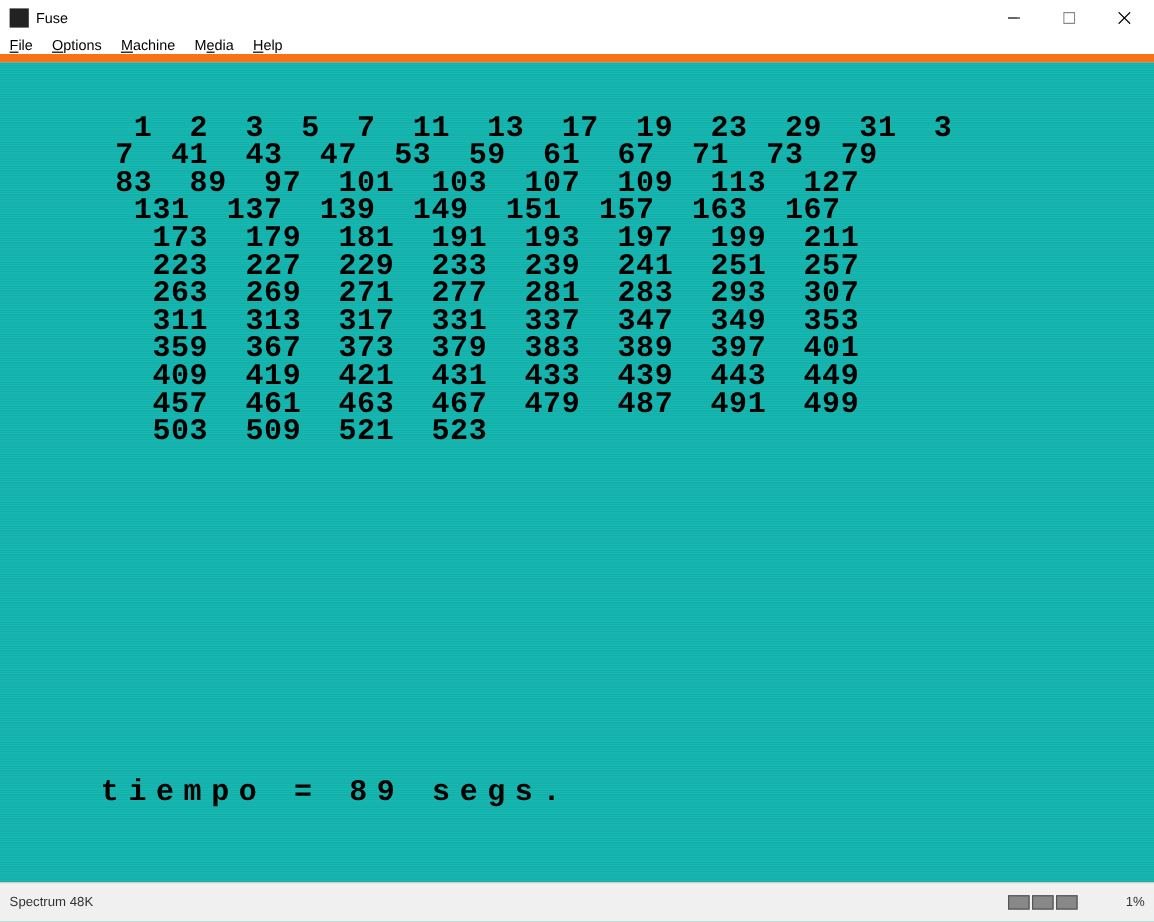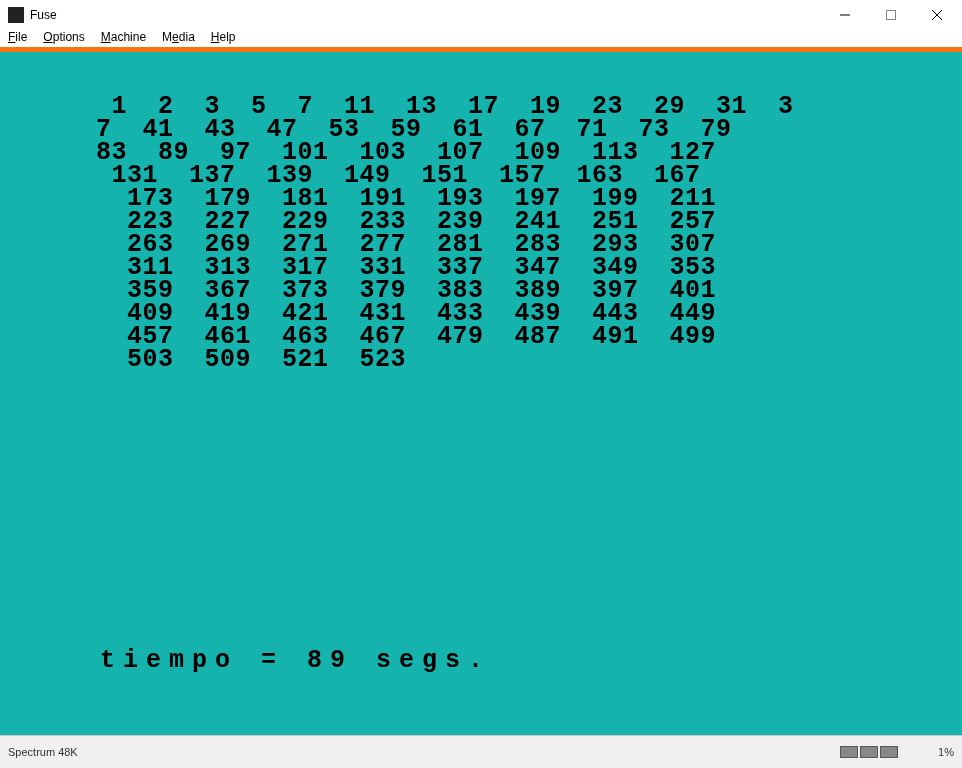--- a/index.html
+++ b/index.html
@@ -38,24 +38,24 @@
       align-items: center;
       justify-content: center;
       font-size: 14px;
       color: #000;
       font-family: "Segoe UI Symbol", sans-serif;
     }
     .menubar {
       height: 22px;
       background: #ffffff;
       display: flex;
-      align-items: flex-start;
+      align-items: flex-end;
       padding: 0 8px;
       gap: 16px;
-      border-bottom: 5px solid #f97316;
+      border-bottom: 7px solid #f97316;
     }
     .menubar-item {
       font-size: 12px;
       color: #000;
       cursor: default;
     }
     .menubar-item .ul {
       text-decoration: underline;
     }
     .emu-screen {
@@ -77,21 +77,21 @@
       font-size: 25px;
       line-height: 23px;
       letter-spacing: 0.5px;
       color: #000;
       white-space: pre;
       margin-left: 96px;
     }
     .timing-line {
       position: absolute;
       bottom: 60px;
-      left: 100px;
+      left: 84px;
       font-family: "Courier New", monospace;
       font-weight: bold;
       font-size: 25px;
       letter-spacing: 8px;
       color: #000;
       white-space: pre;
     }
     .statusbar {
       height: 33px;
       background: #f0f0f0;

